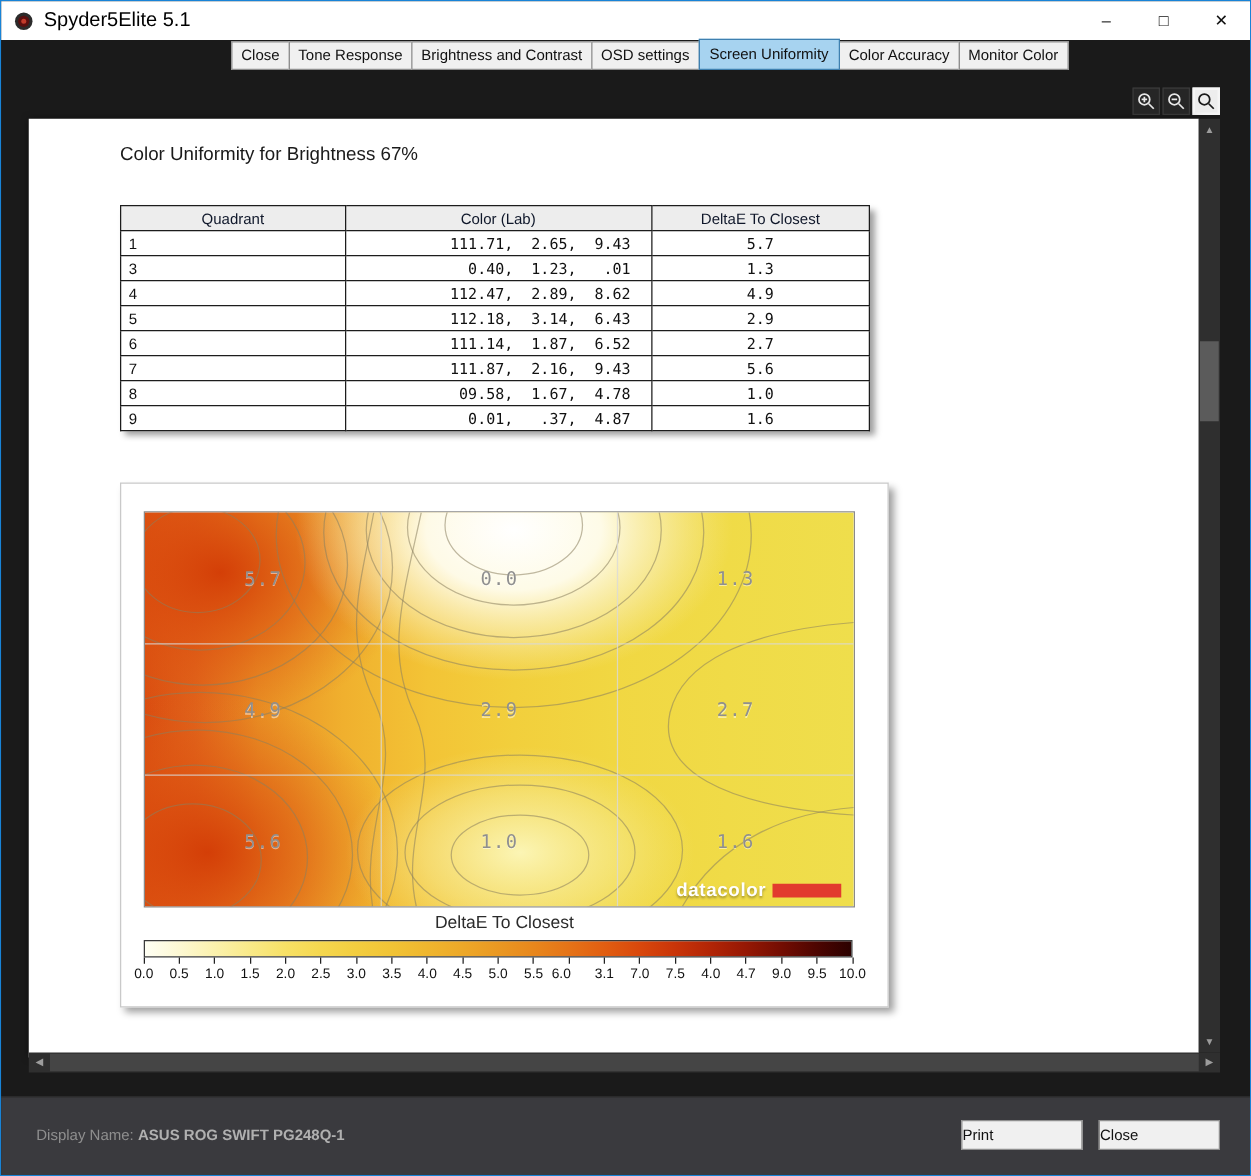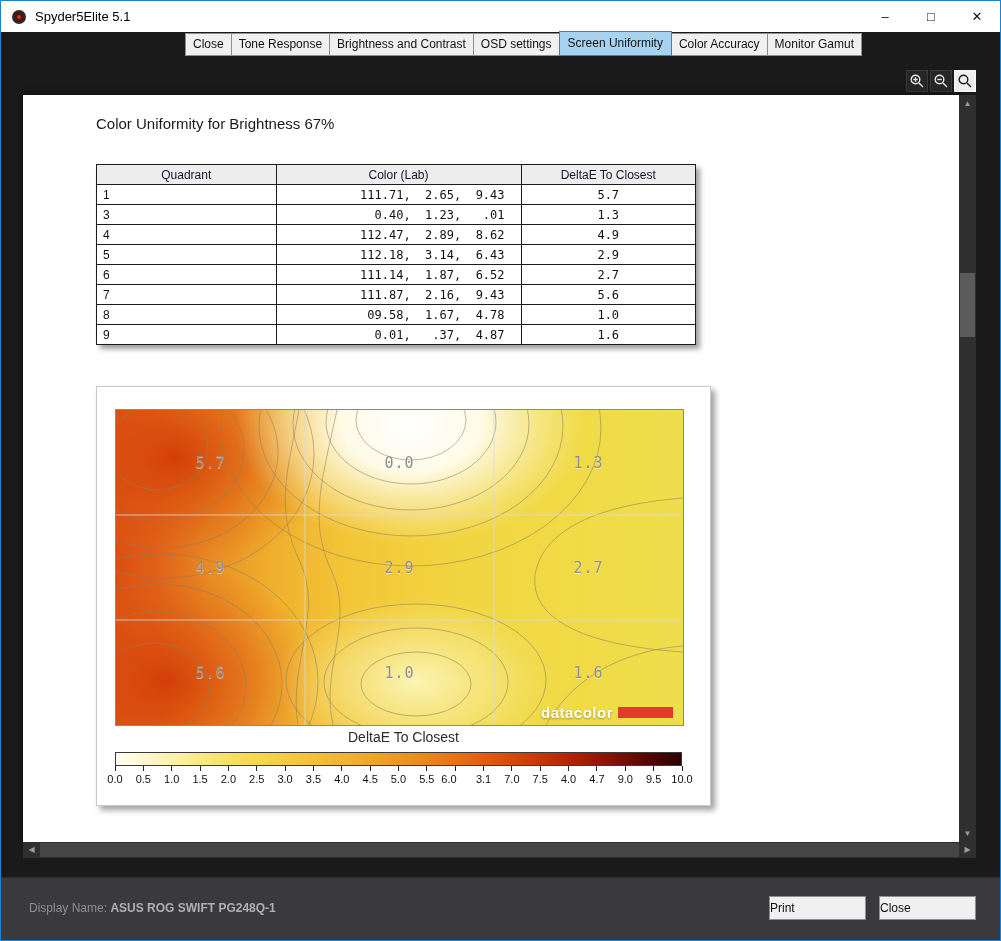--- a/index.html
+++ b/index.html
@@ -2,21 +2,21 @@
 <html><head>
 <meta charset="utf-8">
 <style>
   html,body{margin:0;padding:0;}
   body{width:1001px;height:941px;overflow:hidden;font-family:"Liberation Sans",sans-serif;background:#4a4a4a;}
   .window{position:relative;width:1001px;height:941px;box-sizing:border-box;border:1px solid #1883d7;background:#1a1a1a;}
 
   
   .titlebar{position:absolute;top:0;left:0;right:0;height:31px;background:#ffffff;display:flex;align-items:center;}
   .app-icon{width:18px;height:18px;margin:0 7px 0 9px;flex:0 0 auto;}
-  .window-title{font-size:13px;color:#000;}
+  .window-title{font-size:16px;color:#000;}
   .win-controls{margin-left:auto;display:flex;height:31px;}
   .wbtn{width:46px;height:31px;text-align:center;line-height:31px;font-size:13px;color:#111;cursor:default;}
 
   
   .tabbar{position:absolute;top:31px;left:0;right:0;height:24px;background:#1a1a1a;display:flex;align-items:flex-end;padding-left:184px;box-sizing:border-box;}
   .tab{font-size:12px;color:#111;background:#f0f0f0;border:1px solid #8f8f8f;padding:3px 7px 4px;margin-right:-1px;white-space:nowrap;position:relative;}
   .tab.active{background:#a7d3f0;border-color:#3f80b0;padding:4px 8px 5px;margin-top:-2px;z-index:2;}
 
   
   .content{position:absolute;top:55px;left:0;right:0;bottom:63px;background:#1a1a1a;}
@@ -95,21 +95,21 @@
     </div>
   </div>
 
   <div class="tabbar">
       <div class="tab">Close</div>
       <div class="tab">Tone Response</div>
       <div class="tab">Brightness and Contrast</div>
       <div class="tab">OSD settings</div>
       <div class="tab active">Screen Uniformity</div>
       <div class="tab">Color Accuracy</div>
-      <div class="tab">Monitor Gamut</div>
+      <div class="tab">Monitor Color</div>
     </div>
 
   <div class="content">
 
     <div class="zoom-group">
       <div class="zbtn">
         <svg width="16" height="16" viewBox="0 0 16 16" fill="none" stroke="#e8e8e8" stroke-width="1.4">
           <circle cx="6.5" cy="6.5" r="4.3"></circle>
             <line x1="10" y1="10" x2="14" y2="14"></line>
           <line x1="4.3" y1="6.5" x2="8.7" y2="6.5"></line>

